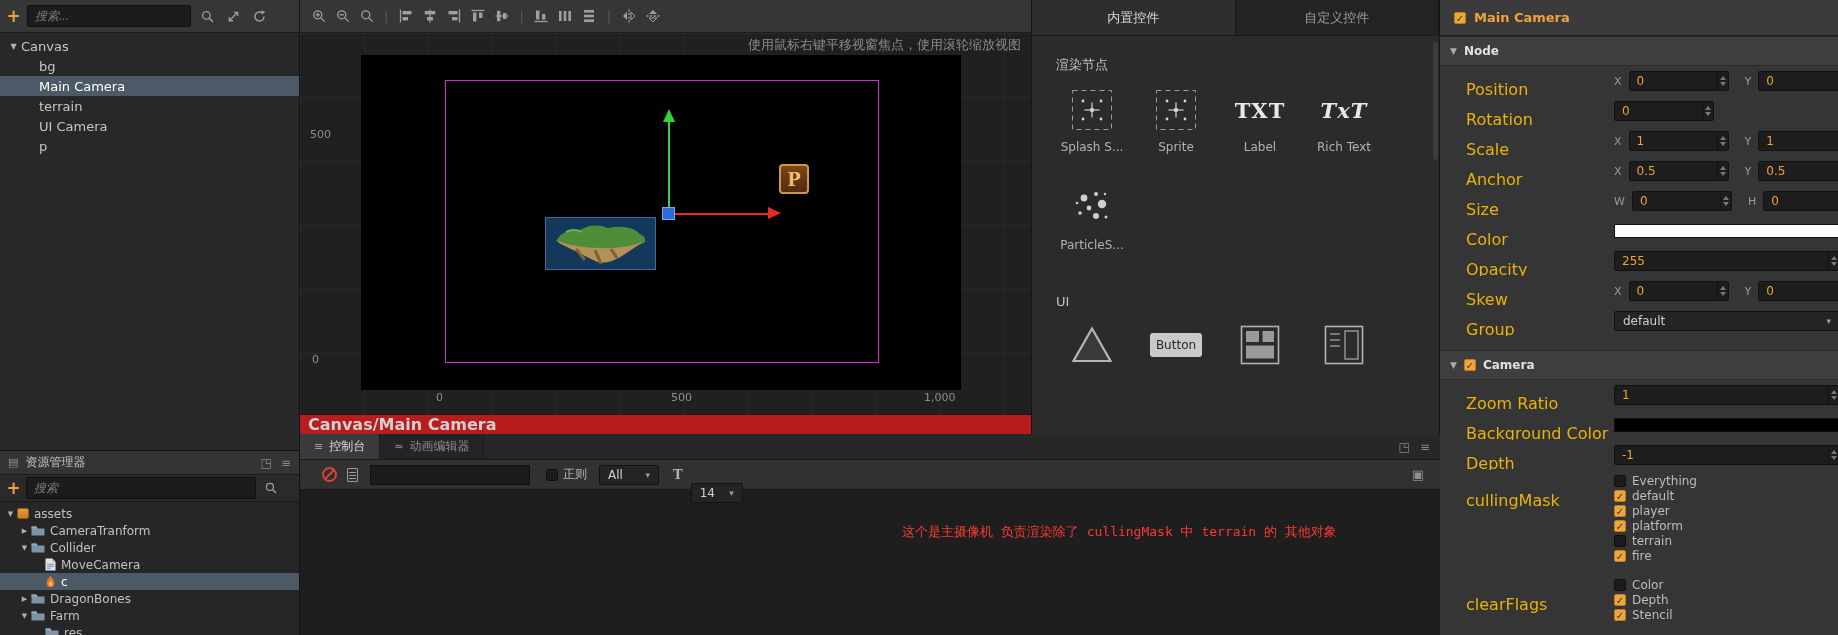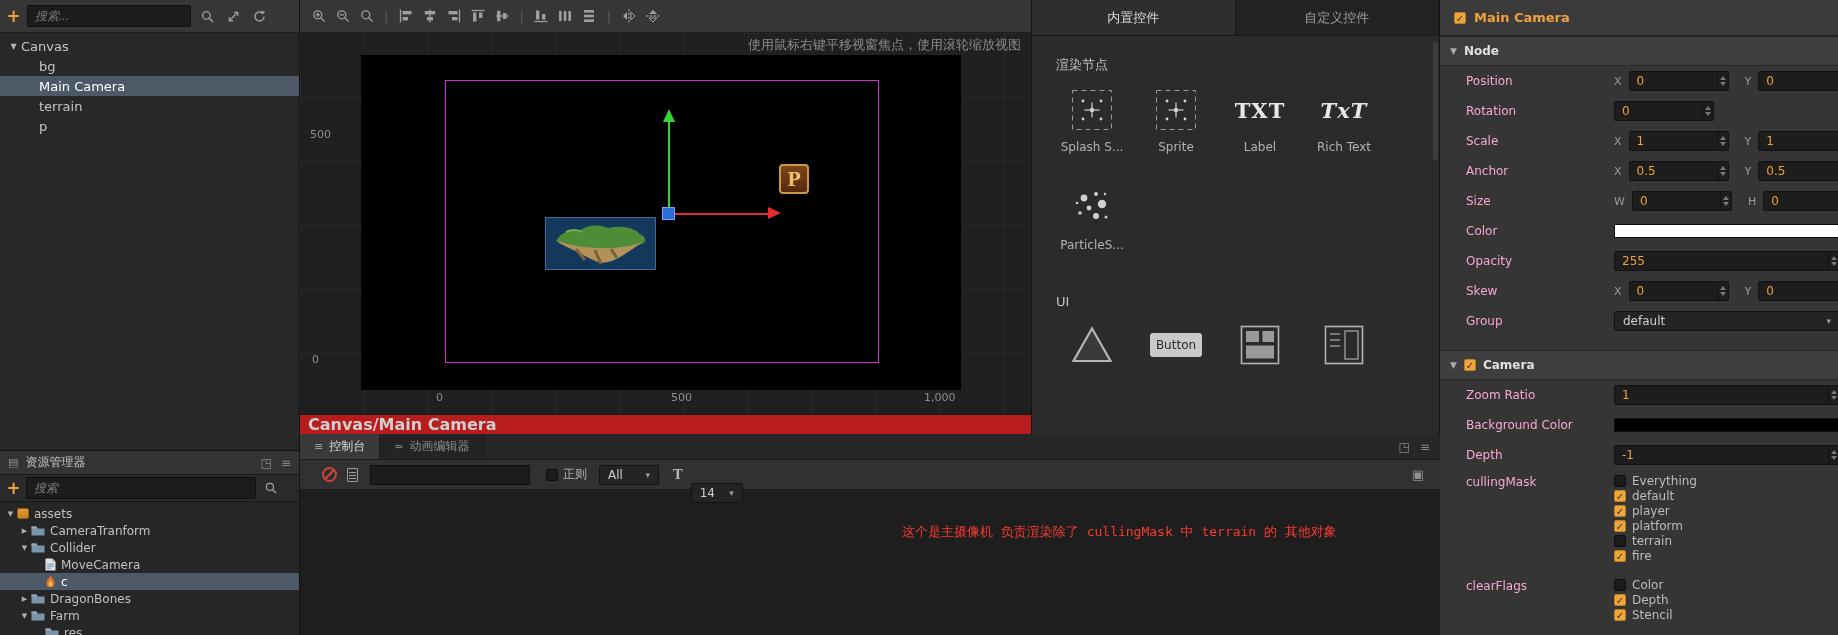--- a/index.html
+++ b/index.html
@@ -99,21 +99,21 @@
 .log-line.green{color:#3ec43e;padding:9px 0 0 20px;}
 .log-line.red{position:absolute;left:602px;top:33px;color:#fb3b30;}
 
 #inspector-header{height:36px;background:#3b3b3b;border-bottom:1px solid #202020;display:flex;align-items:center;padding-left:14px;gap:8px;}
 #inspector-header .name{color:#efa23b;font-size:13px;font-weight:bold;}
 .insp-section{height:30px;display:flex;align-items:center;background:#3e3e3e;border-top:1px solid #2a2a2a;border-bottom:1px solid #2a2a2a;padding-left:10px;gap:7px;cursor:pointer;}
 .insp-section .caret{font-size:9px;color:#aaa;}
 .insp-section .title{font-size:12px;font-weight:bold;color:#e0e0e0;}
 #camera-section{margin-top:14px;}
 .insp-row{height:30px;display:flex;align-items:center;padding-left:26px;overflow:hidden;}
-.insp-label{width:148px;flex:none;font-size:12px;color:#f9a8d4;}
+.insp-label{width:148px;flex:none;font-size:16px;color:#eab308;margin-top:16px;}
 .insp-fields{display:flex;align-items:center;flex:none;}
 .axis-label{font-size:11px;color:#9a9a9a;margin-right:7px;}
 .axis-label.second{margin-left:16px;}
 .num-input{height:20px;background:#1d1d1d;border:1px solid #121212;border-radius:2px;display:flex;align-items:center;}
 .num-input .val{flex:1;padding-left:7px;font-size:12px;color:#efa23b;}
 .stepper{width:11px;height:100%;border-left:1px solid #121212;display:flex;flex-direction:column;align-items:center;justify-content:center;gap:2px;flex:none;}
 .stepper i{display:block;width:0;height:0;}
 .stepper .up{border-left:3px solid transparent;border-right:3px solid transparent;border-bottom:4px solid #787878;}
 .stepper .dn{border-left:3px solid transparent;border-right:3px solid transparent;border-top:4px solid #787878;}
 .w100{width:100px;flex:none;}
@@ -163,20 +163,24 @@
           <span class="twisty"></span>
           <span class="tree-label">bg</span>
         </div>
         <div class="tree-row selected" style="padding-left: 24px;">
           <span class="twisty"></span>
           <span class="tree-label">Main Camera</span>
         </div>
         <div class="tree-row" style="padding-left: 24px;">
           <span class="twisty"></span>
           <span class="tree-label">terrain</span>
+        </div>
+        <div class="tree-row" style="padding-left: 24px;">
+          <span class="twisty"></span>
+          <span class="tree-label">UI Camera</span>
         </div>
         <div class="tree-row" style="padding-left: 24px;">
           <span class="twisty"></span>
           <span class="tree-label">p</span>
         </div>
       </div>
   </div>
 
   <div id="assets-panel" class="panel">
     <div id="assets-header">

